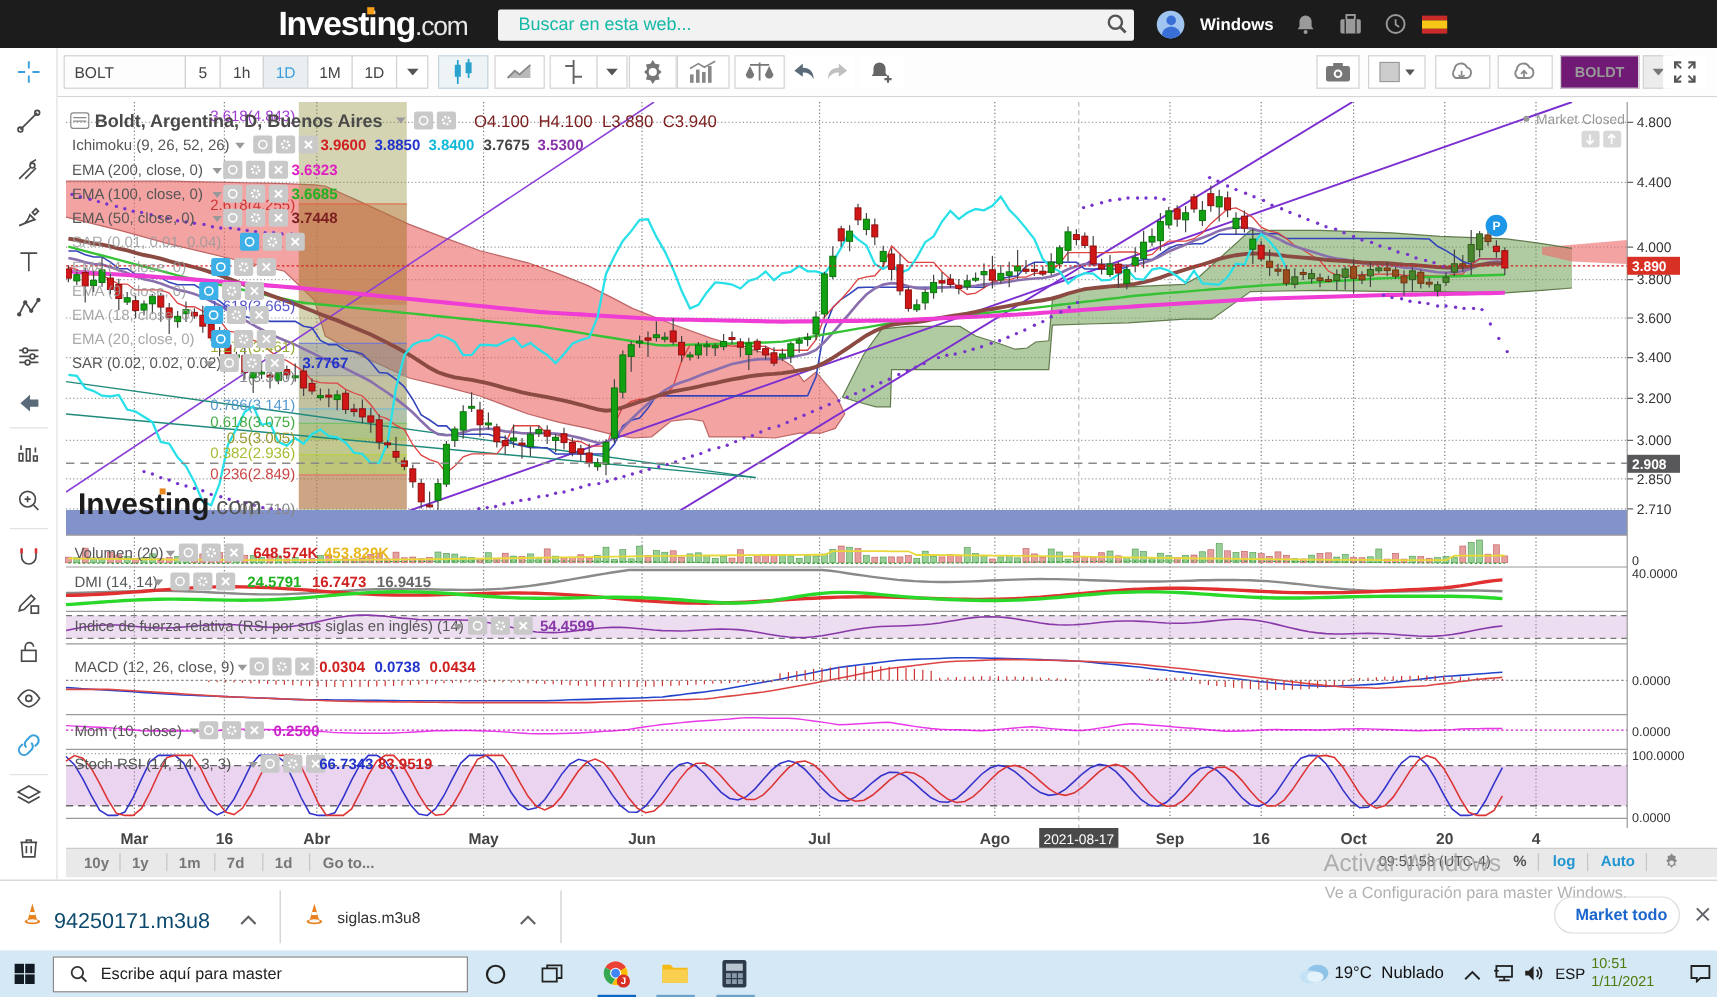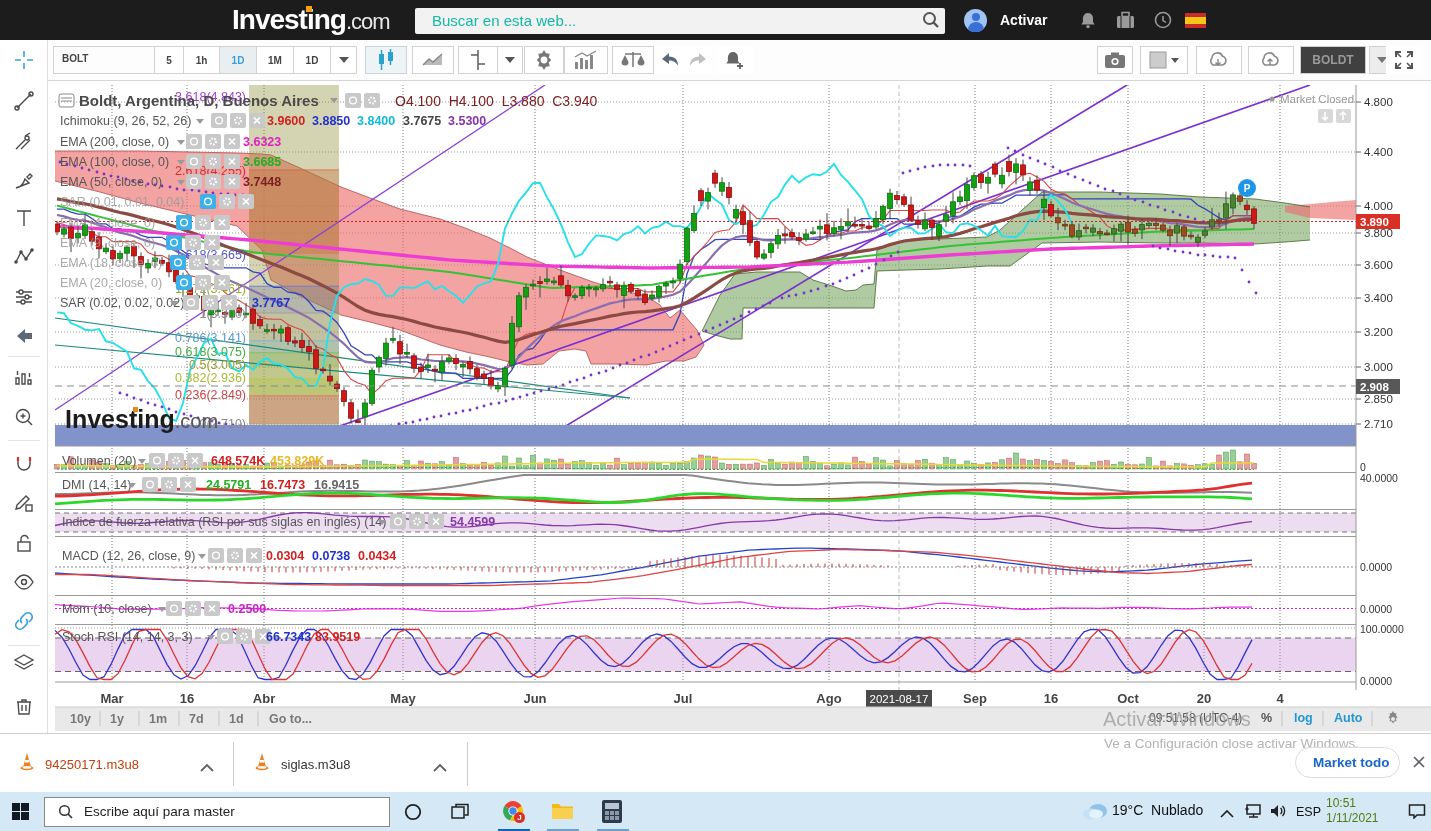--- a/index.html
+++ b/index.html
@@ -1,39 +1,39 @@
 <!DOCTYPE html>
 <html><head><meta charset="utf-8"><style>
 *{margin:0;padding:0;box-sizing:border-box}
 body{width:1431px;height:831px;font-family:"Liberation Sans",sans-serif;overflow:hidden;position:relative;background:#fff}
 .abs{position:absolute}
 #topbar{left:0;top:0;width:1431px;height:40px;background:#1c1c1c}
 #toolbar{left:48px;top:40px;width:1383px;height:41px;background:#fdfdfd;border-bottom:1px solid #d5d5d5}
 #sidebar{left:0;top:40px;width:48px;height:693px;background:#fff;border-right:1px solid #ddd}
 .btn{position:absolute;top:6px;height:28px;background:#fff;border:1px solid #d2d2d2;display:flex;align-items:center;justify-content:center;color:#555}
-.ltxt{font-size:10px;font-weight:bold;color:#444}
+.ltxt{font-size:13px;font-weight:normal;color:#444}
 #dlbar{left:0;top:733px;width:1431px;height:59px;background:#fff;border-top:1px solid #cfcfcf}
 #taskbar{left:0;top:792px;width:1431px;height:39px;background:#d5e8f5}
 .sep{position:absolute;width:1px;background:#ccc}
 </style></head><body>
 
 <div class="abs" id="topbar">
  <div class="abs" style="left:232px;top:4px;font-size:28px;font-weight:bold;color:#fff;letter-spacing:-1px">Investing<span style="font-size:22px;font-weight:normal;color:#e8e8e8">.com</span></div>
  <div class="abs" style="left:306px;top:6px;width:6px;height:6px;background:#f6a01b"></div>
  <div class="abs" style="left:415px;top:8px;width:530px;height:26px;background:#f2f2f2;border-radius:2px"></div>
  <div class="abs" style="left:432px;top:12px;font-size:15px;color:#14b8a6">Buscar en esta web...</div>
  <div class="abs" style="left:921px;top:10px"><svg width="20" height="20" viewBox="0 0 20 20">
         <circle cx="8.5" cy="8.5" r="5.5" fill="none" stroke="#555" stroke-width="2"></circle>
         <line x1="12.5" y1="12.5" x2="17" y2="17" stroke="#555" stroke-width="2.4"></line>
       </svg></div>
  <div class="abs" style="left:964px;top:9px;width:23px;height:23px;border-radius:50%;background:#9fc5f0;overflow:hidden">
    <div class="abs" style="left:7.5px;top:4px;width:8px;height:8px;border-radius:50%;background:#3a6fd8"></div>
    <div class="abs" style="left:3.5px;top:13px;width:16px;height:12px;border-radius:8px 8px 0 0;background:#3a6fd8"></div>
     </div>
- <div class="abs" style="left:1000px;top:12px;font-size:14px;font-weight:bold;color:#fff">Activar</div>
+ <div class="abs" style="left:1000px;top:12px;font-size:14px;font-weight:bold;color:#fff">Windows</div>
  <div class="abs" style="left:1079px;top:11px"><svg width="18" height="18" viewBox="0 0 18 18">
         <path d="M9 2 a5 5 0 0 1 5 5 v4 l1.6 2.4 h-13.2 L3.9 11 V7 a5 5 0 0 1 5.1-5z" fill="#9a9a9a"></path>
         <circle cx="9" cy="15.6" r="1.7" fill="#9a9a9a"></circle>
       </svg></div>
  <div class="abs" style="left:1116px;top:11px"><svg width="19" height="18" viewBox="0 0 19 18">
         <rect x="1" y="5" width="17" height="12" rx="1.5" fill="#9a9a9a"></rect>
         <rect x="6" y="1.5" width="7" height="4" fill="none" stroke="#9a9a9a" stroke-width="1.6"></rect>
         <line x1="5" y1="5" x2="5" y2="17" stroke="#1c1c1c"></line>
         <line x1="14" y1="5" x2="14" y2="17" stroke="#1c1c1c"></line>
       </svg></div>
@@ -154,21 +154,21 @@
         <path d="M8 8 a5.5 5.5 0 0 1 10.5-1.8 A4.5 4.5 0 0 1 18 15 H9 A4.5 4.5 0 0 1 8 8z" fill="none" stroke="#888" stroke-width="1.6"></path>
         <path d="M14 9 v6 m-2.5,-2.5 l2.5 2.5 l2.5,-2.5" stroke="#888" stroke-width="1.4" fill="none"></path>
       </svg>
     </div>
  <div class="btn" style="left:1200px;width:46px">
       <svg width="30" height="20" viewBox="0 0 30 20">
         <path d="M8 8 a5.5 5.5 0 0 1 10.5-1.8 A4.5 4.5 0 0 1 18 15 H9 A4.5 4.5 0 0 1 8 8z" fill="none" stroke="#888" stroke-width="1.6"></path>
         <path d="M14 15 v-6 m-2.5,2.5 l2.5,-2.5 l2.5,2.5" stroke="#888" stroke-width="1.4" fill="none"></path>
       </svg>
     </div>
- <div class="btn" style="left:1252px;width:66px;background:#404040">
+ <div class="btn" style="left:1252px;width:66px;background:#701a75">
       <span style="font-size:12px;font-weight:bold;color:#999">BOLDT</span>
     </div>
  <div class="btn" style="left:1321px;width:26px;background:#ececec">
       <svg width="10" height="6" viewBox="0 0 10 6">
         <path d="M0 0 l10 0 l-5 6 z" fill="#777"></path>
       </svg>
     </div>
  <div class="btn" style="left:1338px;width:36px;border:none">
       <svg width="22" height="22" viewBox="0 0 22 22">
         <path d="M3 8 V3 h5 M14 3 h5 v5 M19 14 v5 h-5 M8 19 H3 v-5" stroke="#555" stroke-width="2" fill="none"></path>
@@ -1443,28 +1443,28 @@
 <line x1="1282" y1="711" x2="1282" y2="726"></line>
       <line x1="1323" y1="711" x2="1323" y2="726"></line>
       <line x1="1372" y1="711" x2="1372" y2="726"></line>
     </g>
 <path d="M1393 711 l1.2 2 2.3.4 -0.6 2.2 1.6 1.6 -1.6 1.6 .6 2.2 -2.3.4 -1.2 2 -1.2-2 -2.3-.4 .6-2.2 -1.6-1.6 1.6-1.6 -.6-2.2 2.3-.4z" fill="#888"></path>
     <circle cx="1393" cy="719" r="2" fill="#e9e9e9"></circle>
 <text x="1103" y="726" font-size="20" fill="#9a9a9a" fill-opacity="0.75">Activar Windows</text>
 </svg>
 
 <div class="abs" id="dlbar">
- <div class="abs" style="left:1104px;top:2px;font-size:13.5px;color:#b2b2b2">Ve a Configuración close activar Windows.</div>
+ <div class="abs" style="left:1104px;top:2px;font-size:13.5px;color:#b2b2b2">Ve a Configuración para master Windows.</div>
  <div class="abs" style="left:18px;top:18px"><svg width="18" height="22" viewBox="0 0 18 22">
         <path d="M9 1 L13 15 H5 Z" fill="#e8821e"></path>
         <path d="M7.2 8 h3.6 l.7 2.6 h-5z" fill="#fff"></path>
         <ellipse cx="9" cy="16" rx="6.5" ry="2.2" fill="#e8821e"></ellipse>
         <ellipse cx="9" cy="15.4" rx="4.4" ry="1.4" fill="#f5f5f5"></ellipse>
       </svg></div>
- <div class="abs" style="left:45px;top:23px;font-size:13px;color:#c2410c">94250171.m3u8</div>
+ <div class="abs" style="left:45px;top:23px;font-size:18px;color:#0c4a6e">94250171.m3u8</div>
  <div class="abs" style="left:200px;top:24px"><svg width="14" height="9" viewBox="0 0 14 9">
         <path d="M1 8 L7 2 L13 8" stroke="#5f6368" stroke-width="1.8" fill="none"></path>
       </svg></div>
  <div class="abs sep" style="left:233px;top:8px;height:44px"></div>
  <div class="abs" style="left:253px;top:18px"><svg width="18" height="22" viewBox="0 0 18 22">
         <path d="M9 1 L13 15 H5 Z" fill="#e8821e"></path>
         <path d="M7.2 8 h3.6 l.7 2.6 h-5z" fill="#fff"></path>
         <ellipse cx="9" cy="16" rx="6.5" ry="2.2" fill="#e8821e"></ellipse>
         <ellipse cx="9" cy="15.4" rx="4.4" ry="1.4" fill="#f5f5f5"></ellipse>
       </svg></div>

